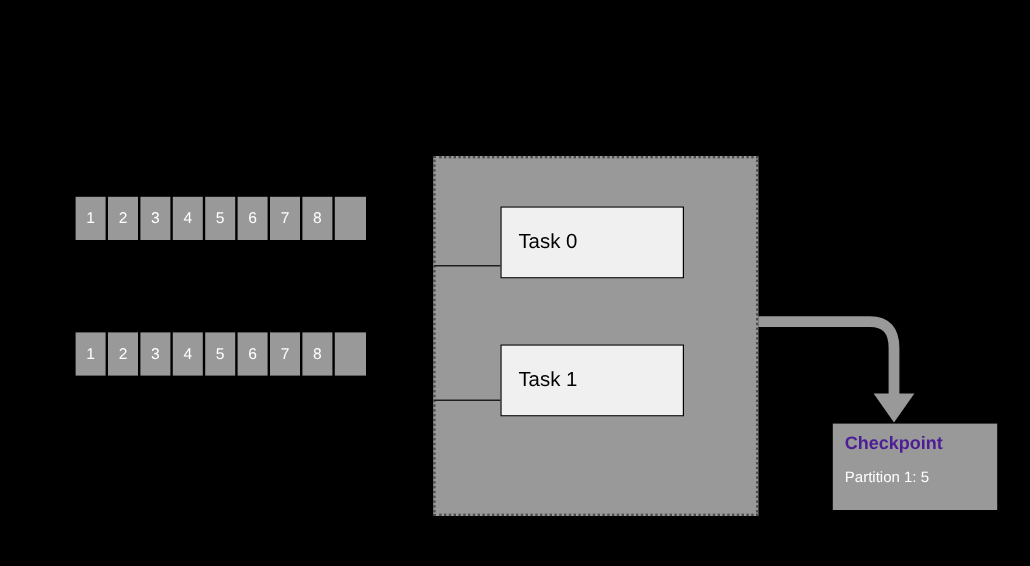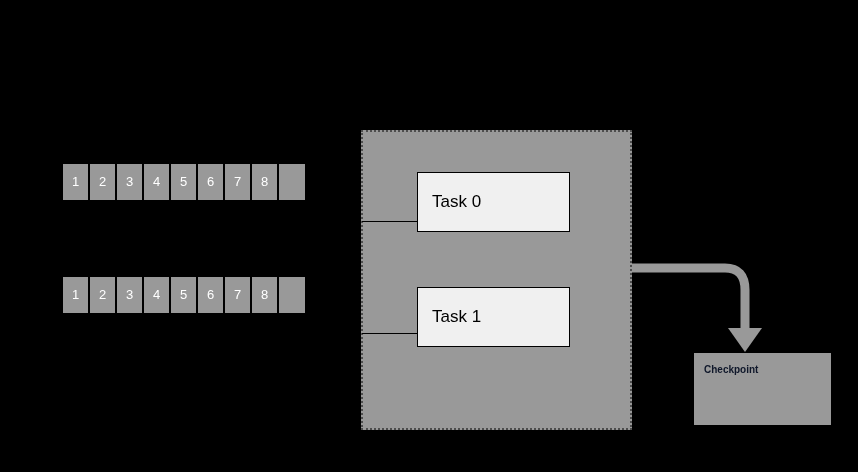--- a/index.html
+++ b/index.html
@@ -93,23 +93,23 @@
     position: absolute;
     left: 694px;
     top: 353px;
     width: 137px;
     height: 72px;
     background: #999999;
     box-sizing: border-box;
     padding: 9px 0 0 10px;
   }
   #checkpoint-title {
-    font-size: 10px;
+    font-size: 15px;
     font-weight: bold;
-    color: #0f172a;
+    color: #4c1d95;
     line-height: 15px;
   }
   .checkpoint-line {
     font-size: 12.5px;
     color: #ffffff;
     line-height: 15px;
   }
   #checkpoint-lines { margin-top: 14px; }
 </style>
 </head>
@@ -152,14 +152,15 @@
 </div>
 
 <svg id="checkpoint-arrow" viewBox="0 0 140 105" width="140" height="105">
   <path d="M 7 16 L 100 16 Q 120 16 120 38 L 120 78" fill="none" stroke="#999999" stroke-width="9" stroke-linecap="butt"></path>
   <polygon points="103,76 137,76 120,100" fill="#999999"></polygon>
 </svg>
 
 <div id="checkpoint-box">
   <div id="checkpoint-title">Checkpoint</div>
   <div id="checkpoint-lines">
+    <div class="checkpoint-line">Partition 1: 5</div>
   </div>
 </div>
 
 </body></html>

